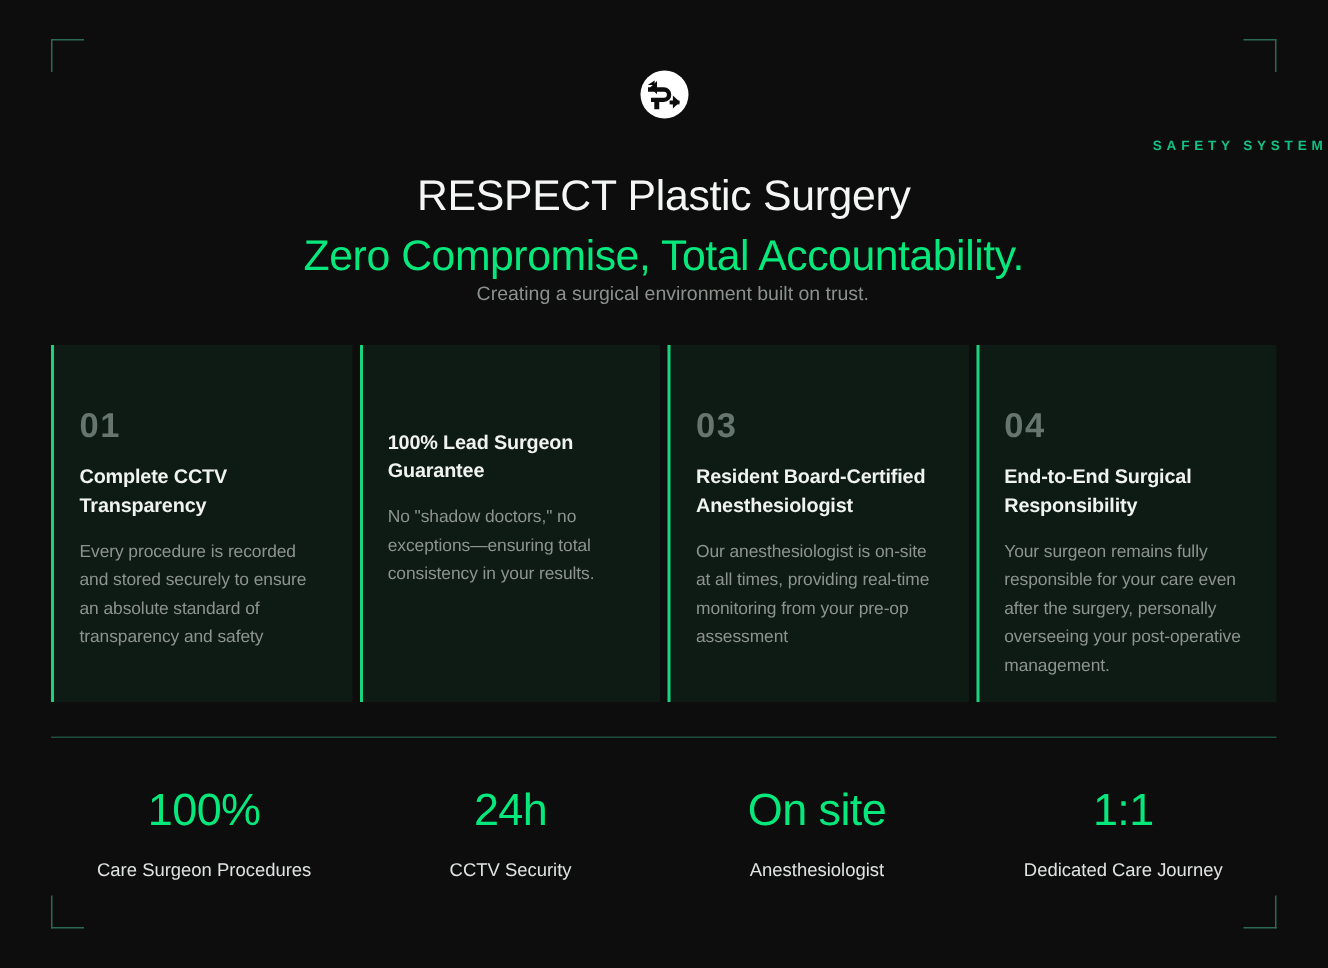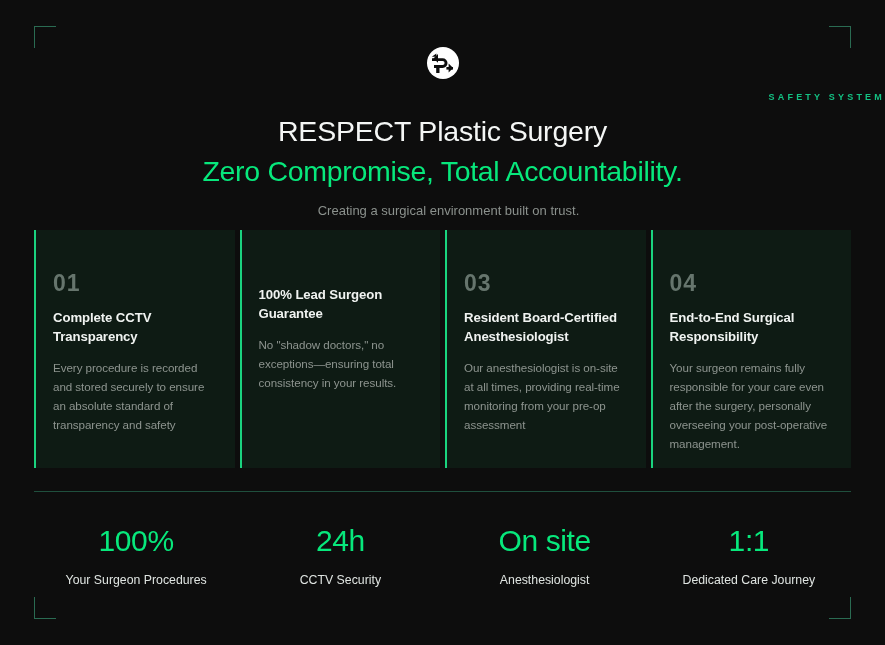--- a/index.html
+++ b/index.html
@@ -45,21 +45,21 @@
   }
   .title-accent {
     margin-top:6px;
     font-size:28.5px;
     color:#07e87c;
     font-weight:400;
     letter-spacing:-0.3px;
     line-height:1.18;
   }
   .subtitle {
-    margin-top:15px;
+    margin-top:0;
     font-size:13px;
     color:#8b918d;
     font-weight:400;
     padding-left:12px;
   }
 
   
   .cards {
     position:absolute;
     left:34px; right:34px;
@@ -188,21 +188,21 @@
     </div>
 
   </div>
 
   <div class="divider"></div>
 
   <div class="stats">
 
     <div class="stat">
       <div class="stat-value">100%</div>
-      <div class="stat-label">Your Surgeon Procedures</div>
+      <div class="stat-label">Care Surgeon Procedures</div>
     </div>
 
     <div class="stat">
       <div class="stat-value">24h</div>
       <div class="stat-label">CCTV Security</div>
     </div>
 
     <div class="stat">
       <div class="stat-value">On site</div>
       <div class="stat-label">Anesthesiologist</div>

